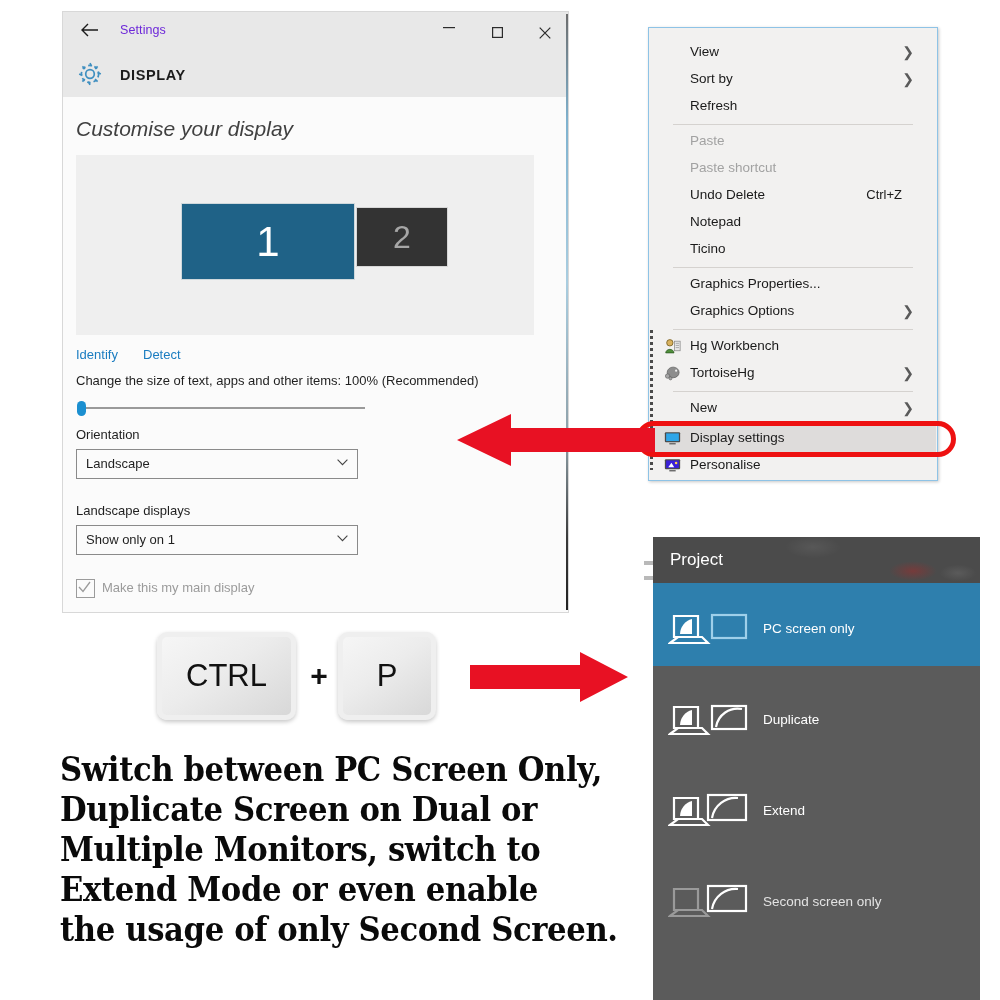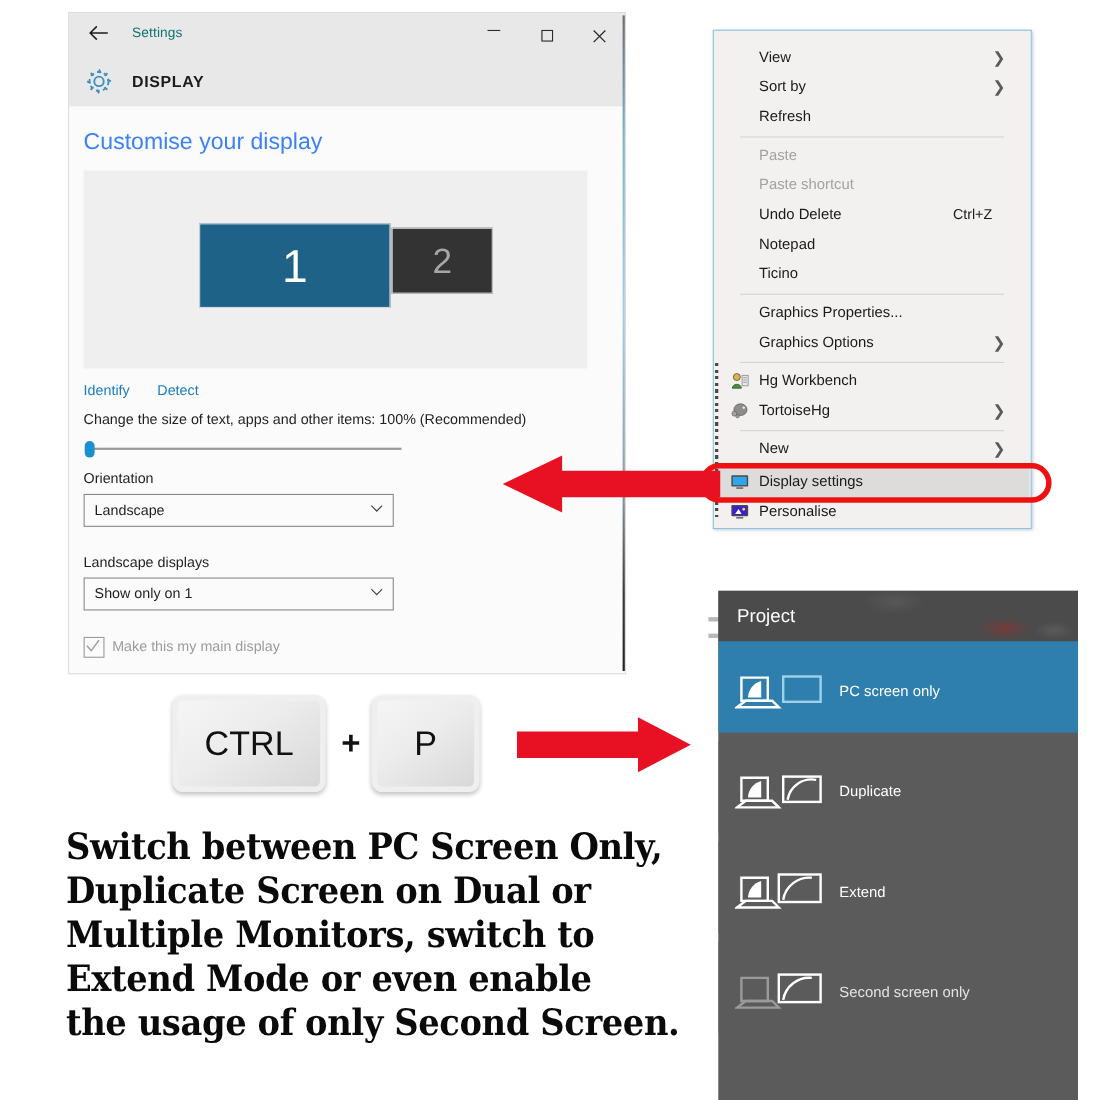--- a/index.html
+++ b/index.html
@@ -20,21 +20,21 @@
   }
   #settings-titlebar{
     position:absolute;left:0;top:0;width:505px;height:38px;
     background:#e8e8e8;
   }
   #back-arrow{
     position:absolute;left:16px;top:10px;width:22px;height:20px;
     color:#333;font-size:17px;line-height:20px;text-align:center;cursor:default;
   }
   #window-title{
-    position:absolute;left:57px;top:11px;font-size:12.5px;color:#0f766e;
+    position:absolute;left:57px;top:11px;font-size:12.5px;color:#6d28d9;
     letter-spacing:.1px;
   }
   .winbtn{
     position:absolute;top:8px;width:34px;height:24px;
     font-size:13px;color:#222;text-align:center;line-height:24px;
   }
   #btn-min{left:369px;}
   #btn-max{left:417px;}
   #btn-close{left:465px;font-size:15px;}
   .winbtn svg{display:block;margin:7px auto 0;}
@@ -47,22 +47,23 @@
   #display-label{
     position:absolute;left:57px;top:17px;font-size:14.5px;font-weight:bold;
     color:#1b1b1b;letter-spacing:.6px;
   }
 
   #settings-body{
     position:absolute;left:0;top:85px;width:505px;height:515px;
     background:#fbfbfb;
   }
   #page-heading{
-    position:absolute;left:13px;top:20px;font-size:21px;color:#3b82f6;
+    position:absolute;left:13px;top:20px;font-size:21px;color:#404040;
     font-weight:normal;
+    font-style:italic;
   }
   #monitor-stage{
     position:absolute;left:13px;top:58px;width:458px;height:180px;
     background:#efefef;
   }
   .monitor{position:absolute;display:flex;align-items:center;justify-content:center;}
   #monitor-1{
     left:105px;top:48px;width:172px;height:75px;
     background:#1f6287;border:1px solid #cfd8dc;
     color:#ffffff;font-size:42px;font-weight:300;

